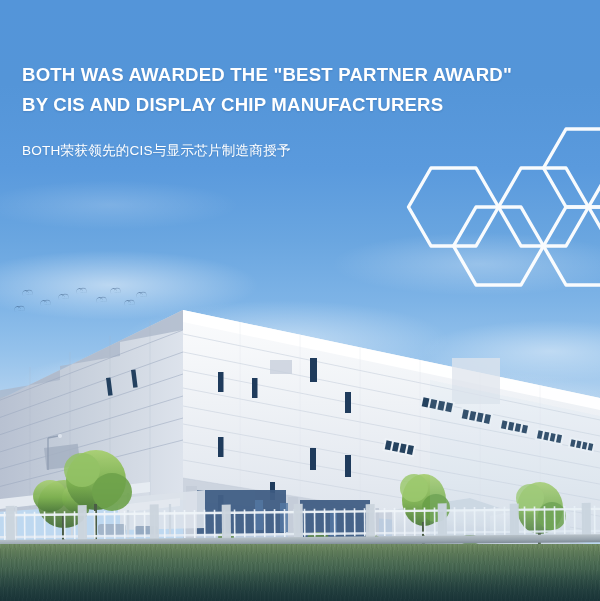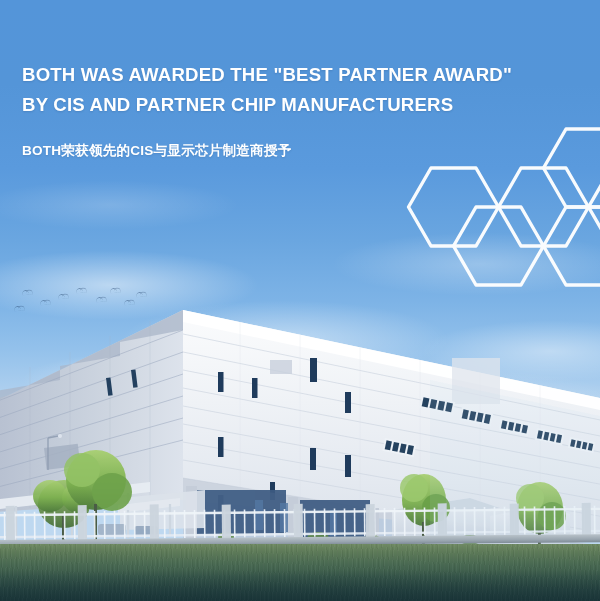--- a/index.html
+++ b/index.html
@@ -84,21 +84,21 @@
     text-shadow: 0 1px 2px rgba(25,60,105,.20);
   }
   .headline .l2 { display: block; }
 
   .subhead {
     position: absolute;
     left: 22px;
     top: 136px;
     color: #ffffff;
     font-size: 13.6px;
-    font-weight: bold;
+    font-weight: normal;
     line-height: 29px;
     letter-spacing: .2px;
     text-shadow: 0 1px 2px rgba(25,60,105,.18);
   }
   .subhead span { display: block; }
 
   
   .scene {
     position: absolute;
     left: 0; top: 0;
@@ -538,20 +538,20 @@
     </g>
   </svg>
 
   <div class="curb"></div>
   <div class="grass"></div>
   <div class="grass-tex"></div>
   <div class="grass-shadow"></div>
 
   <div class="headline">
     <span class="l1">BOTH WAS AWARDED THE "BEST PARTNER AWARD"</span>
-    <span class="l2">BY CIS AND PARTNER CHIP MANUFACTURERS</span>
+    <span class="l2">BY CIS AND DISPLAY CHIP MANUFACTURERS</span>
   </div>
 
   <div class="subhead">
     <span>BOTH荣获领先的CIS与显示芯片制造商授予</span>
   </div>
 
 </div>
 
 </body></html>

